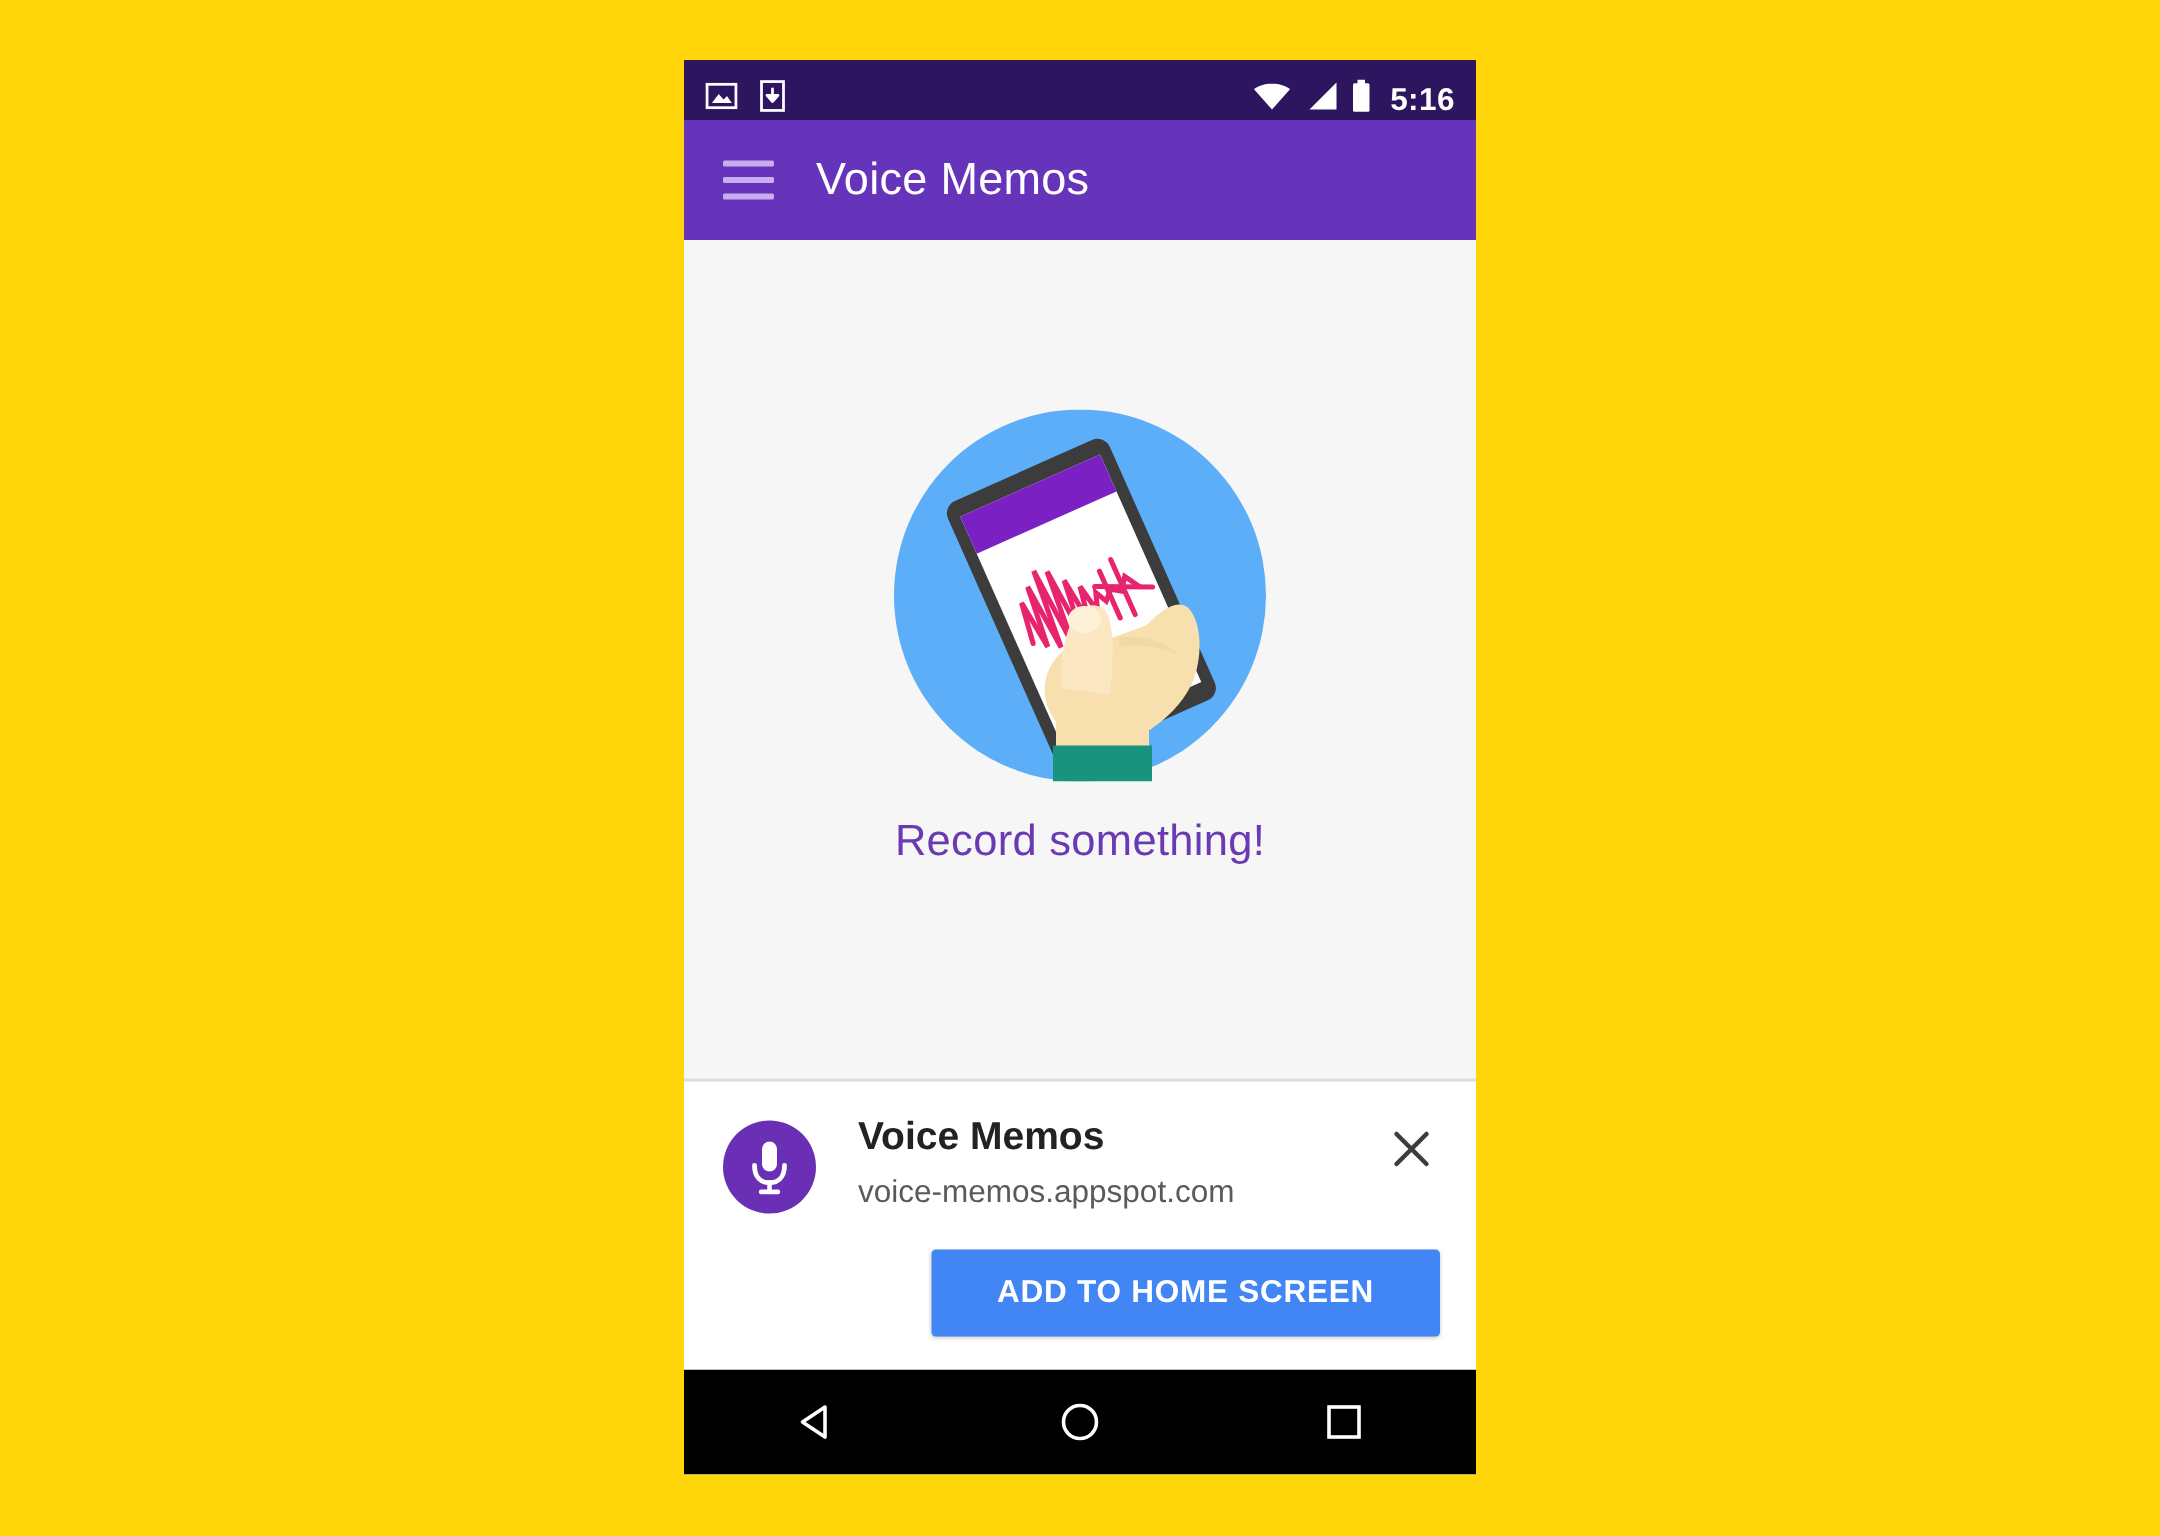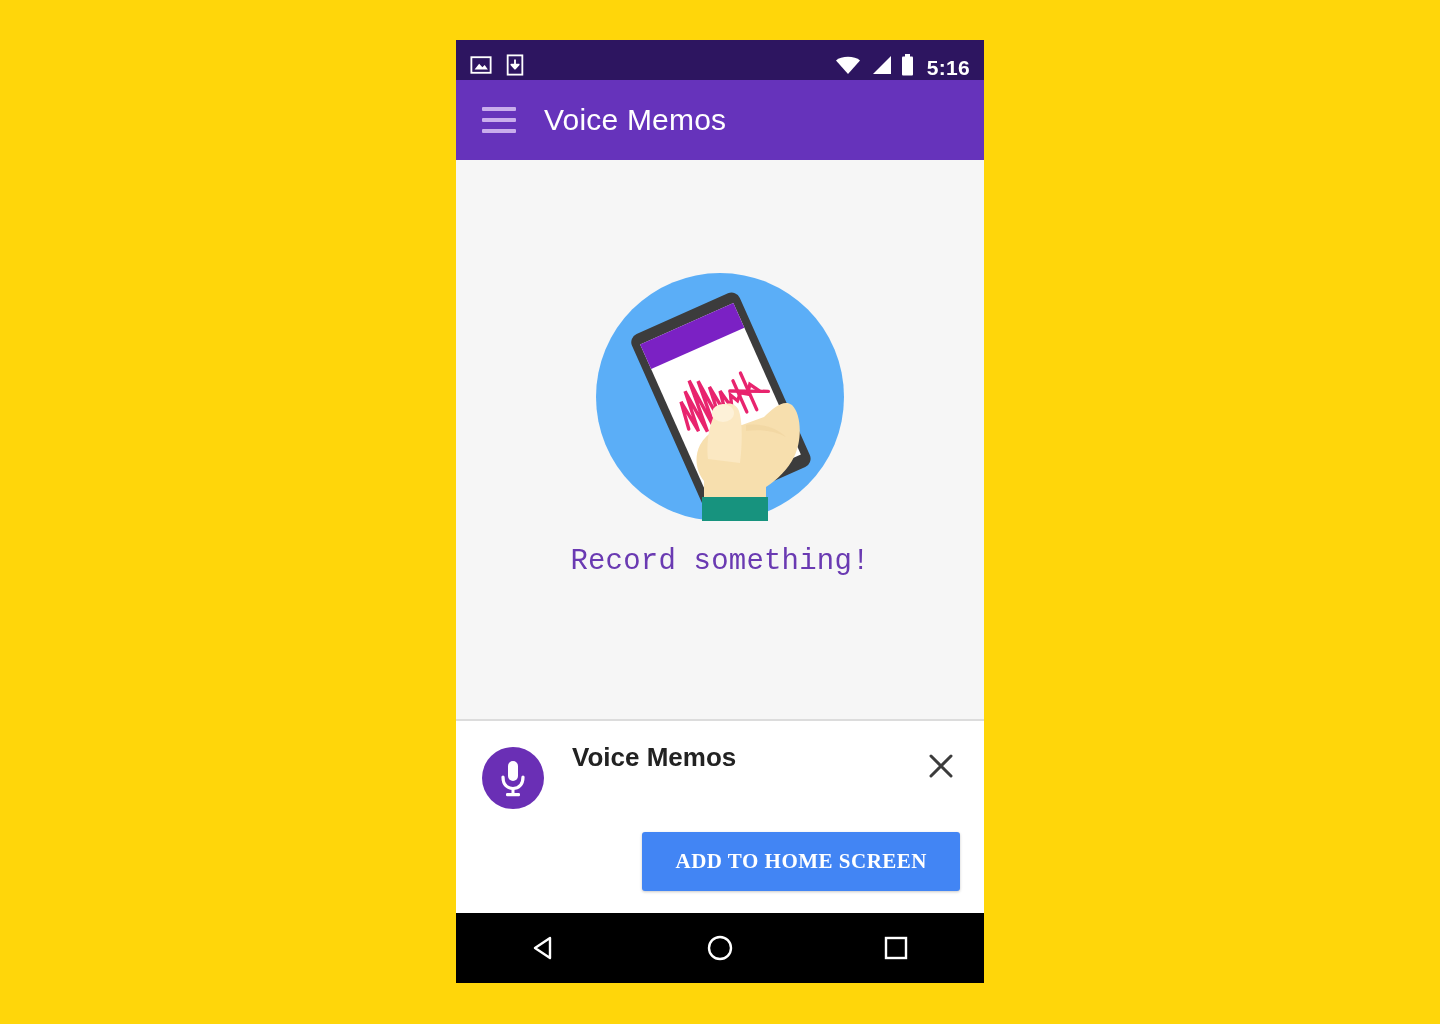--- a/index.html
+++ b/index.html
@@ -106,21 +106,20 @@
   .illustration {
     width: 248px;
     height: 248px;
     margin-top: -28px;
   }
   .empty-text {
     margin-top: 24px;
     color: #6A3AB2;
     font-size: 29px;
     letter-spacing: 0.2px;
-    font-family: Liberation Mono, monospace;
   }
 
   
   .banner {
     background: #ffffff;
     border-top: 2px solid #DCDCDC;
     height: 194px;
     box-sizing: border-box;
     padding: 22px 26px 0 26px;
     position: relative;
@@ -167,25 +166,25 @@
   .banner-actions {
     position: absolute;
     right: 24px;
     bottom: 22px;
   }
   .add-btn {
     background: #4285F4;
     color: #ffffff;
     border: none;
     border-radius: 3px;
-    font-family: Liberation Serif, serif;
+    font-family: Liberation Sans, sans-serif;
     font-size: 21px;
     font-weight: bold;
     letter-spacing: 0.5px;
-    padding: 17px 33px;
+    padding: 17px 44px;
     cursor: pointer;
     box-shadow: 0 1px 3px rgba(0,0,0,0.22);
   }
 
   
   .nav-bar {
     height: 70px;
     background: #000000;
     display: flex;
     align-items: center;
@@ -309,20 +308,21 @@
           <svg width="36" height="42" viewBox="0 0 36 42">
             <rect x="13" y="4" width="10" height="20" rx="5" fill="#ffffff"></rect>
             <path d="M8 20 C8 28, 12.5 31.5, 18 31.5 C23.5 31.5, 28 28, 28 20" fill="none" stroke="#ffffff" stroke-width="3.2" stroke-linecap="round"></path>
             <rect x="16.5" y="30" width="3" height="7" fill="#ffffff"></rect>
             <rect x="11" y="36" width="14" height="3.2" rx="1.2" fill="#ffffff"></rect>
           </svg>
         </div>
 
         <div class="banner-texts">
           <div class="banner-title">Voice Memos</div>
+          <div class="banner-url">voice-memos.appspot.com</div>
         </div>
 
         <div class="close-btn">
           <svg width="34" height="34" viewBox="0 0 34 34">
             <path d="M7 7 L27 27 M27 7 L7 27" stroke="#3C3C3C" stroke-width="3" stroke-linecap="round"></path>
           </svg>
         </div>
       </div>
 
       <div class="banner-actions">

